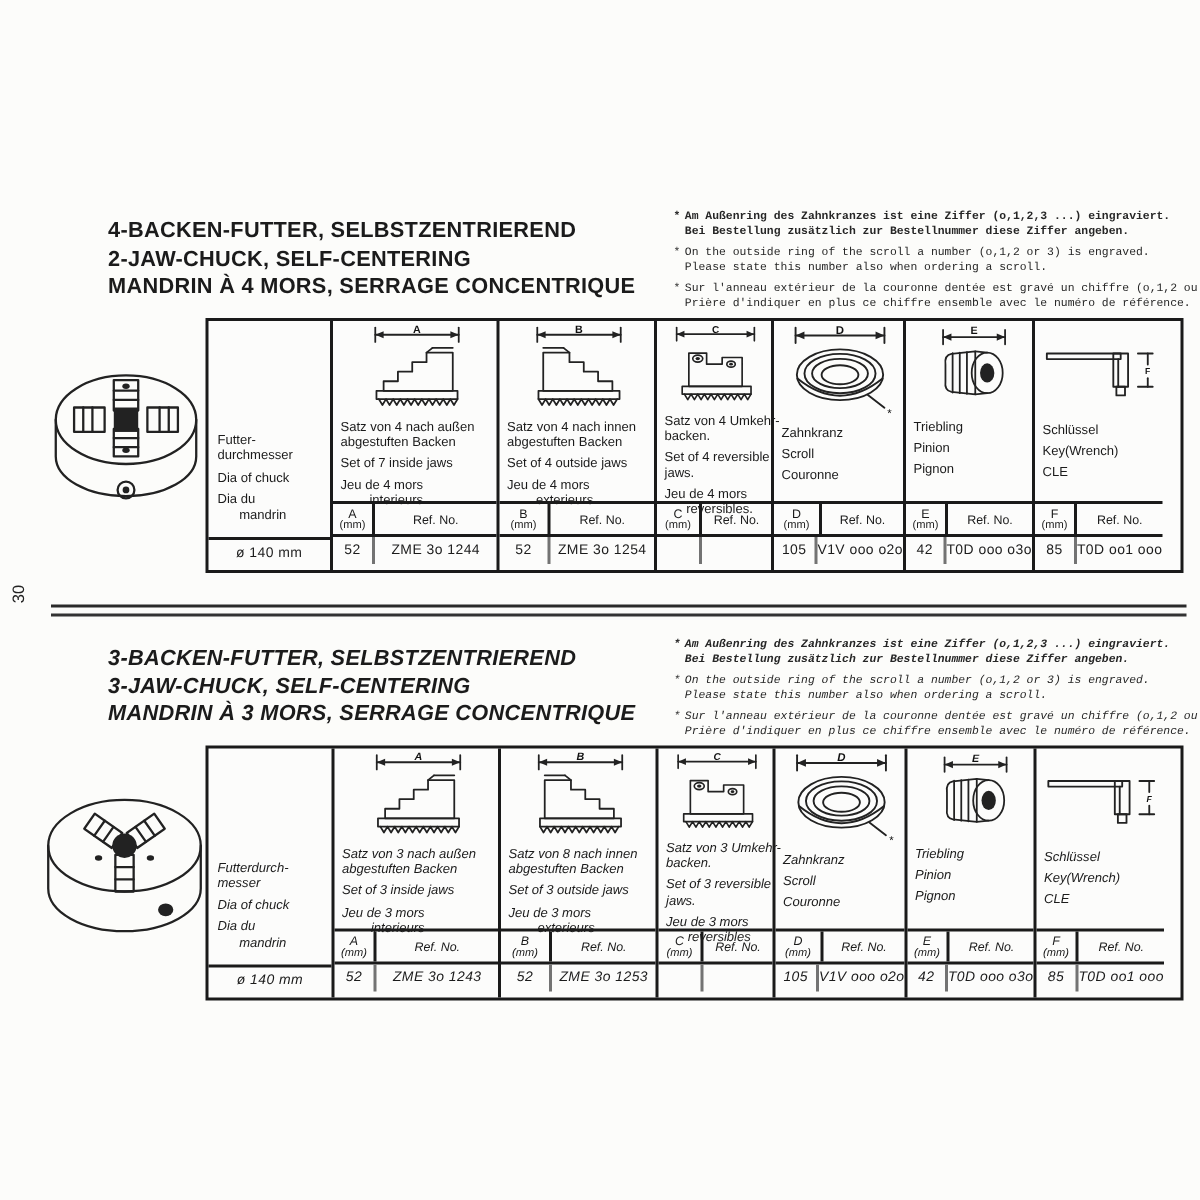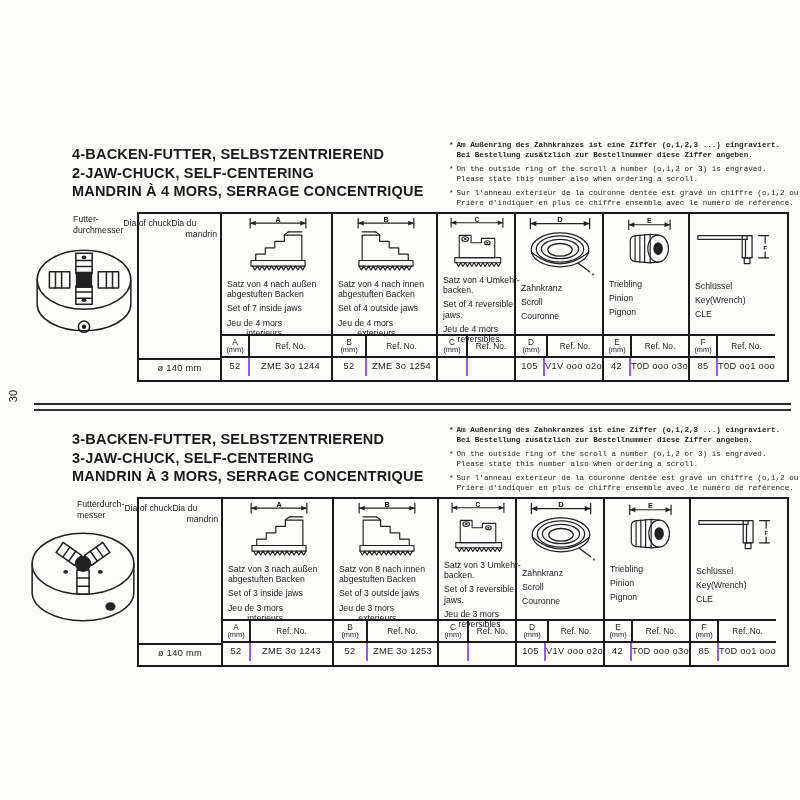--- a/index.html
+++ b/index.html
@@ -2,21 +2,21 @@
 <html><head>
 <meta charset="utf-8">
 <style>
   html,body { margin:0; padding:0; background:#e9e9e7; }
   .page {
     position:relative; width:800px; height:800px; margin:0 auto;
     background:#fcfcfa; overflow:hidden;
     font-family:"Liberation Sans", sans-serif; color:#1b1b1b;
   }
   .section { position:absolute; left:0; width:800px; height:285px; }
-  .sec1 { top:0; } .sec2 { top:285px; }
+  .sec1 { top:0; } .sec2 { top:285px;font-style:italic; }
 
   .titles { position:absolute; left:72px; top:145px; font-weight:bold;
             font-size:14.5px; line-height:18.5px; letter-spacing:.2px; white-space:nowrap; }
 
   .notes { position:absolute; left:449px; top:141px; width:348px;
            font-family:"Liberation Mono", monospace; font-size:7.6px;
            line-height:9.6px; color:#262626; }
   .note { display:flex; gap:3px; margin-bottom:5px; }
   .note-star { flex:0 0 auto; }
   .note.bold { font-weight:bold; }
@@ -28,39 +28,39 @@
   .sec2 .chuck-wrap { left:23px; top:230px; width:122px; height:122px; }
 
   .ptable { position:absolute; left:137px; top:212px; width:652px;
             display:flex; border:2px solid #1a1a1a; box-sizing:border-box;
             background:#fcfcfb; }
   .tcol { flex:0 0 auto; box-sizing:border-box; height:166px;
           display:flex; flex-direction:column; }
   .tcol + .tcol { border-left:2px solid #1a1a1a; }
 
   .dia-cell { height:144px; box-sizing:border-box; padding:0 3px 10px 6px;
-              display:flex; flex-direction:row; justify-content:flex-end;
+              display:flex; flex-direction:column; justify-content:flex-end;
               font-size:8.7px; line-height:10.5px; }
   .desc-cell { height:120px; box-sizing:border-box; padding:2px 3px 2px 5px;
                display:flex; flex-direction:column; }
   .desc-cell .illus { align-self:center; flex:0 0 auto; }
   .lang { margin-top:4px; }
   .lang:first-child { margin-top:0; }
   .desc-text { font-size:8.7px; line-height:10.2px; margin-top:1px; }
 
   .subrow { display:flex; border-top:2px solid #1a1a1a; height:22px; box-sizing:border-box; }
   .mm-h { box-sizing:border-box; border-right:2px solid #1a1a1a; text-align:center;
           display:flex; flex-direction:column; justify-content:center; }
   .sub-letter { font-size:8.3px; line-height:8.5px; }
   .sub-mm { font-size:7.4px; line-height:8.5px; }
   .ref-h { flex:1; display:flex; align-items:center; justify-content:center;
            font-size:8.3px; }
   .valrow { display:flex; border-top:2px solid #1a1a1a; height:20px; box-sizing:border-box;
             font-size:9.3px; letter-spacing:.3px; }
-  .mm-v { box-sizing:border-box; border-right:2px solid #8b5cf6; text-align:center; line-height:17px; }
+  .mm-v { box-sizing:border-box; border-right:2px solid #737373; text-align:center; line-height:17px; }
   .ref-v { flex:1; text-align:center; line-height:17px; white-space:nowrap; }
   .dia-val { flex:1; text-align:center; line-height:17px; }
 
   .divider { position:absolute; left:34px; top:403px; width:757px; height:4px;
              border-top:2.5px solid #2a2a2a; border-bottom:2px solid #333; }
   .page-num { position:absolute; left:2px; top:390px; width:22px; text-align:center;
               font-size:11px; transform:rotate(-90deg); color:#222; }
 
   .illus { stroke:#222; fill:none; stroke-width:1.5; stroke-linejoin:round; stroke-linecap:round; }
   .dim-letter { fill:#111; stroke:none; font-family:"Liberation Sans",sans-serif;

